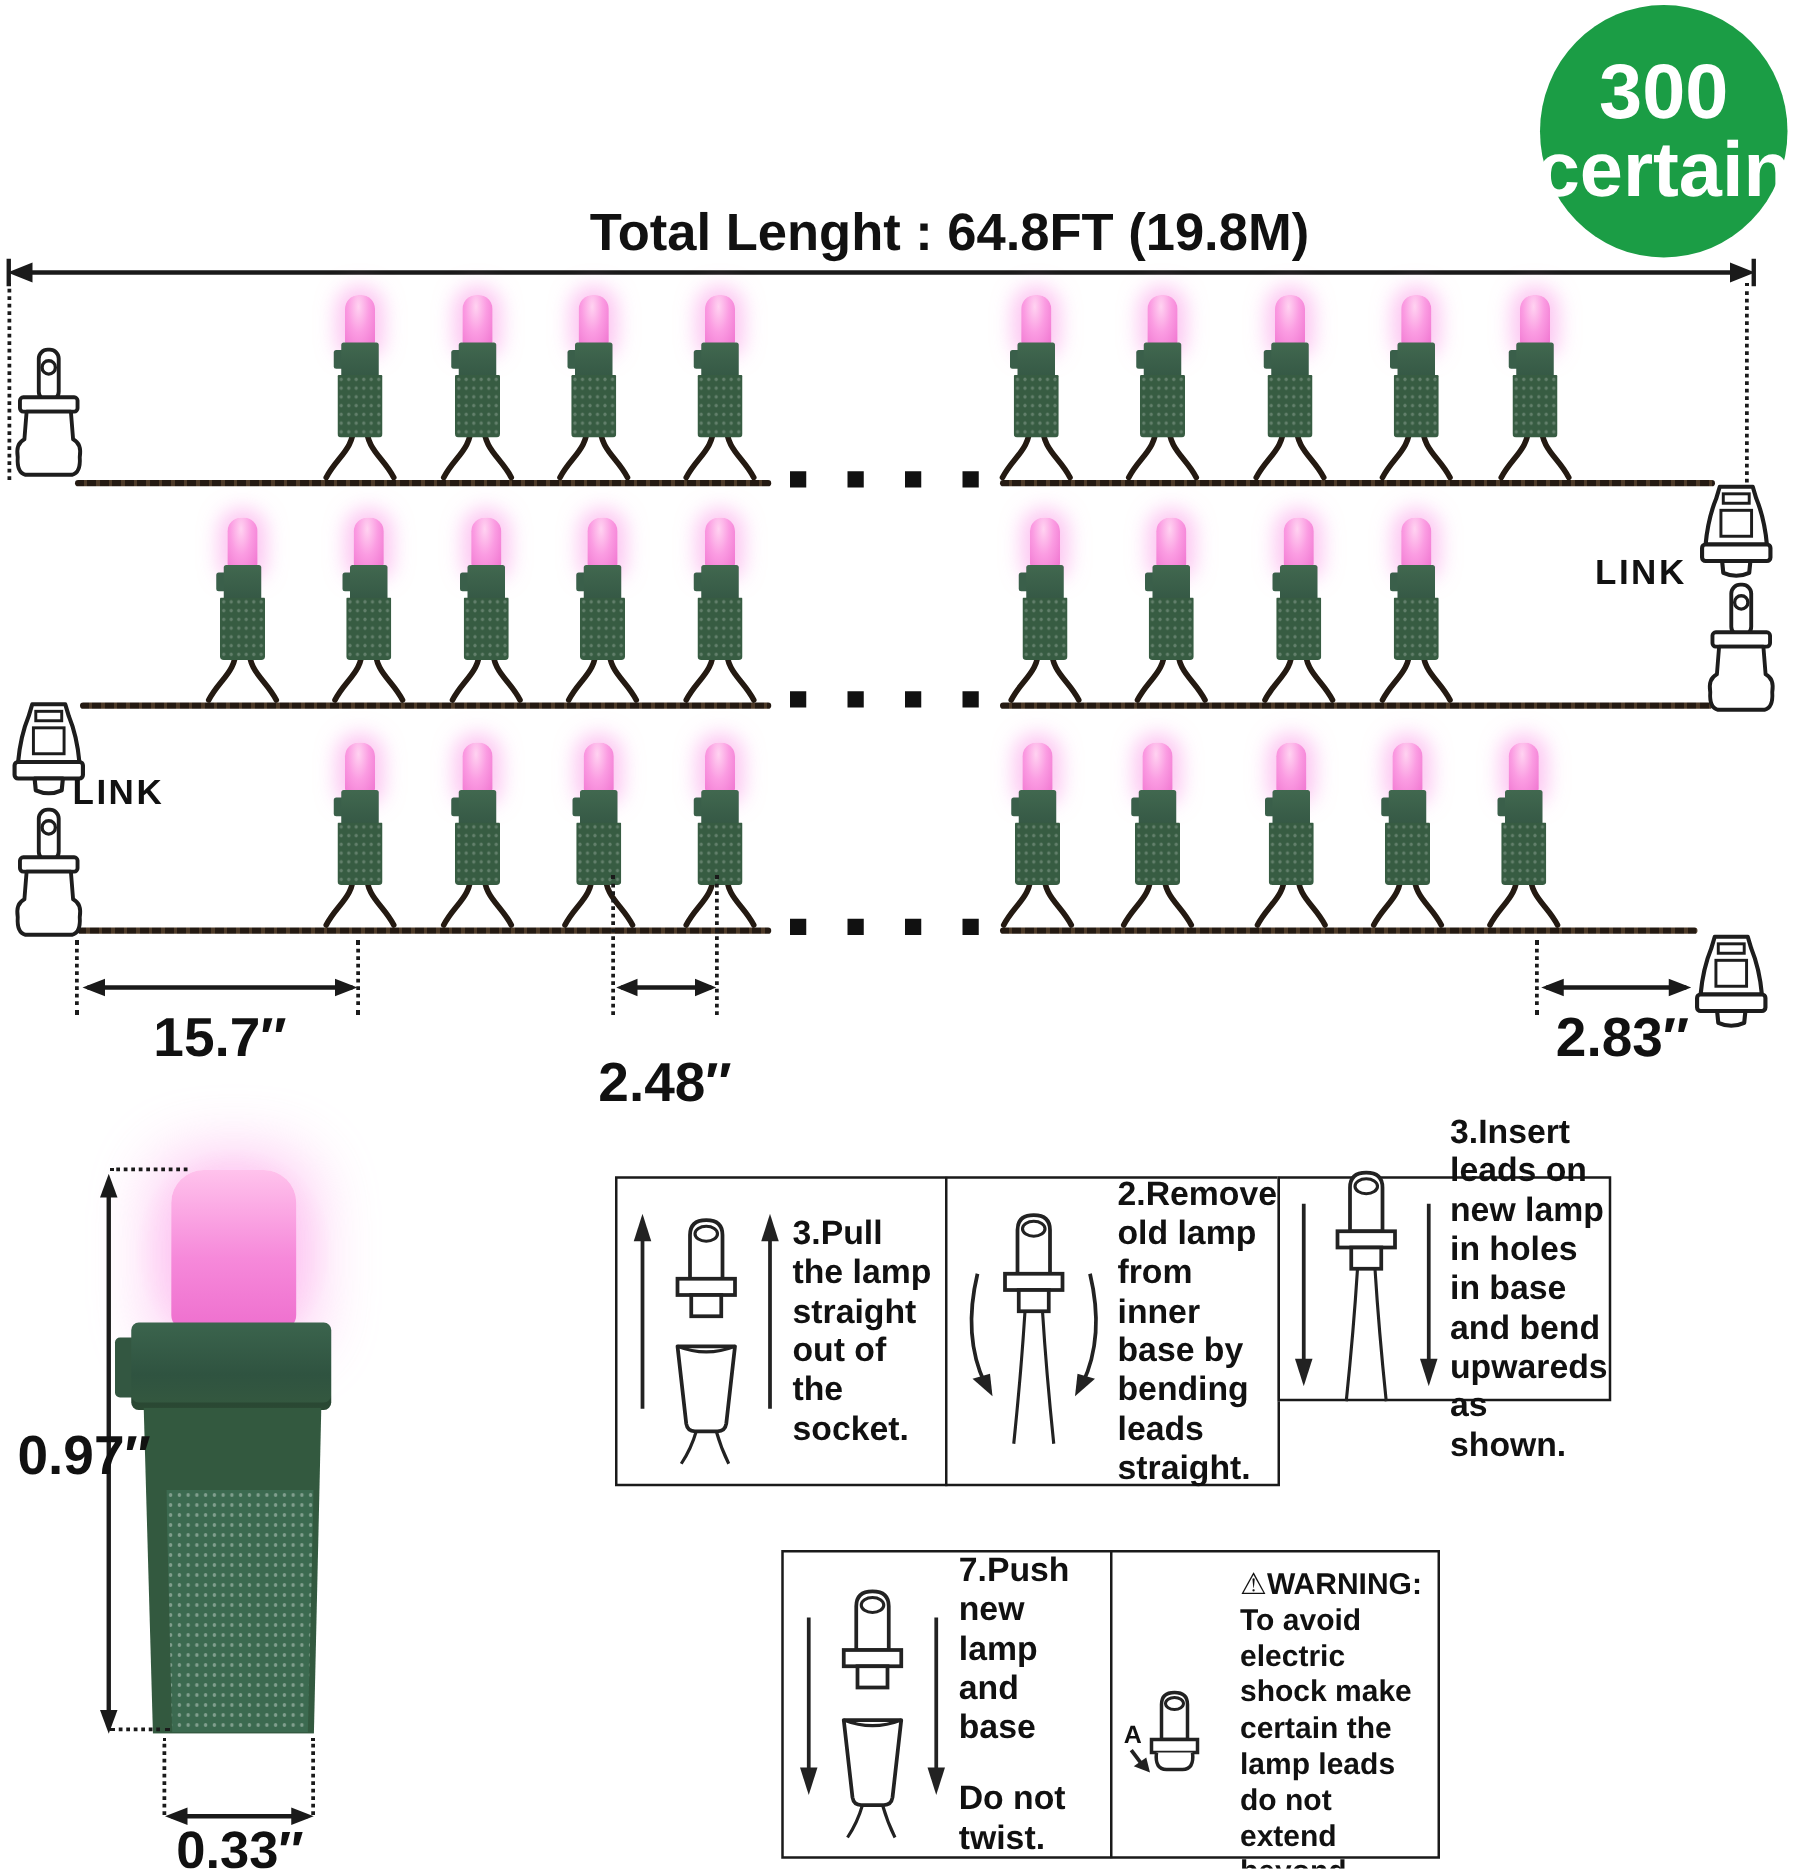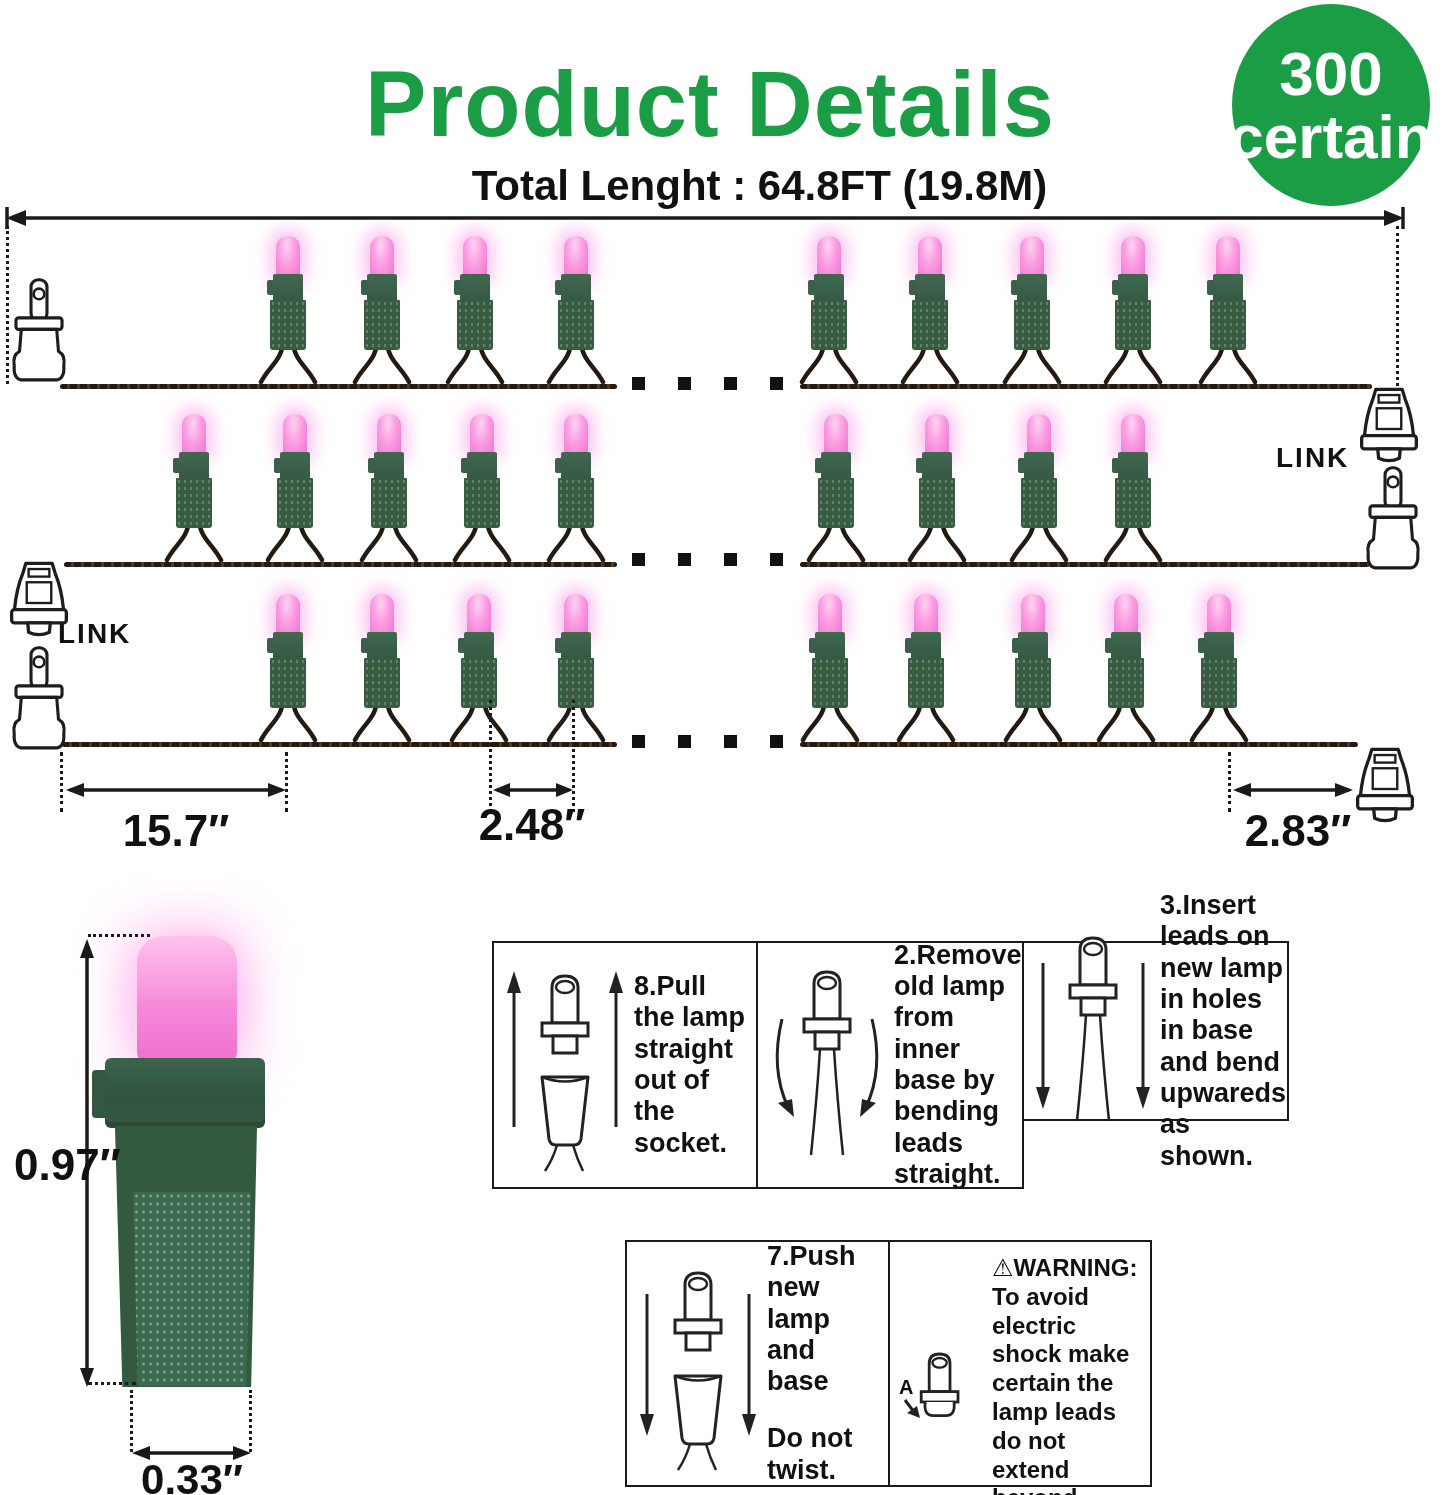--- a/index.html
+++ b/index.html
@@ -96,21 +96,20 @@
   .ill line, .ill path.ln{stroke:#222; stroke-width:3; fill:none;}
   .ill .thin{fill:none; stroke:#222; stroke-width:2.5;}
   .ill polygon{fill:#222;}
   svg text{font-family:"Liberation Sans","DejaVu Sans",sans-serif;}
 </style>
 </head>
 <body>
 
 <div id="canvas">
 
-  <div id="page-title" class="abs">Product Details</div>
   <div id="badge" class="abs">
     <div>300</div>
     <div>certain</div>
   </div>
   <div id="total-length" class="abs">Total Lenght : 64.8FT (19.8M)</div>
 
   <svg class="abs" style="left:0;top:204px" width="1412" height="28">
     <line x1="16" y1="14" x2="1394" y2="14" stroke="#1a1a1a" stroke-width="3.5"></line>
     <polygon points="6,14 26,6 26,22" fill="#1a1a1a"></polygon>
     <polygon points="1404,14 1384,6 1384,22" fill="#1a1a1a"></polygon>
@@ -482,21 +481,21 @@
     <polygon points="1,11 18,4 18,18" fill="#1a1a1a"></polygon>
       <polygon points="81,11 64,4 64,18" fill="#1a1a1a"></polygon>
   </svg>
   <svg class="abs" style="left:1231px;top:779px" width="124" height="22">
     <line x1="6" y1="11" x2="118" y2="11" stroke="#1a1a1a" stroke-width="3.5"></line>
     <polygon points="2,11 20,4 20,18" fill="#1a1a1a"></polygon>
       <polygon points="122,11 104,4 104,18" fill="#1a1a1a"></polygon>
   </svg>
 
   <div class="abs dim-label" style="left:96px;top:806px;width:160px">15.7″</div>
-  <div class="abs dim-label" style="left:452px;top:800px;width:160px">2.48″</div>
+  <div class="abs dim-label" style="left:452px;top:842px;width:160px">2.48″</div>
   <div class="abs dim-label" style="left:1218px;top:806px;width:160px">2.83″</div>
 
   <div id="closeup-glow" class="abs"></div>
   <div id="closeup-bulb" class="abs"></div>
   <div id="closeup-clip" class="abs"></div>
   <div id="closeup-collar" class="abs"></div>
   <div id="closeup-body" class="abs"></div>
   <div id="closeup-panel" class="abs"></div>
 
   <div class="abs doth" style="left:88px;top:934px;width:62px"></div>
@@ -536,21 +535,21 @@
 
   <div class="panel" style="left:492px;top:941px;width:266px;height:248px">
     <svg class="ill" width="126" height="216">
       <line x1="12" y1="170" x2="12" y2="34"></line>
         <polygon points="12,14 5,36 19,36"></polygon>
       <line x1="114" y1="170" x2="114" y2="34"></line>
         <polygon points="114,14 107,36 121,36"></polygon>
       <use href="#sym-lamp" x="31" y="14"></use>
       <use href="#sym-cup" x="33" y="114"></use>
     </svg>
-    <div class="ptext">8.Pull the lamp straight out of the socket.</div>
+    <div class="ptext">3.Pull the lamp straight out of the socket.</div>
   </div>
 
   <div class="panel" style="left:756px;top:941px;width:268px;height:248px">
     <svg class="ill" width="122" height="216">
       <use href="#sym-lamp" x="29" y="10"></use>
       <path class="thin" d="M54,92 Q51,140 45,198"></path>
       <path class="thin" d="M68,92 Q71,140 77,198"></path>
       <path class="ln" d="M16,62 Q4,112 22,150"></path>
         <polygon points="28,160 12,146 26,142"></polygon>
       <path class="ln" d="M106,62 Q118,112 100,150"></path>

